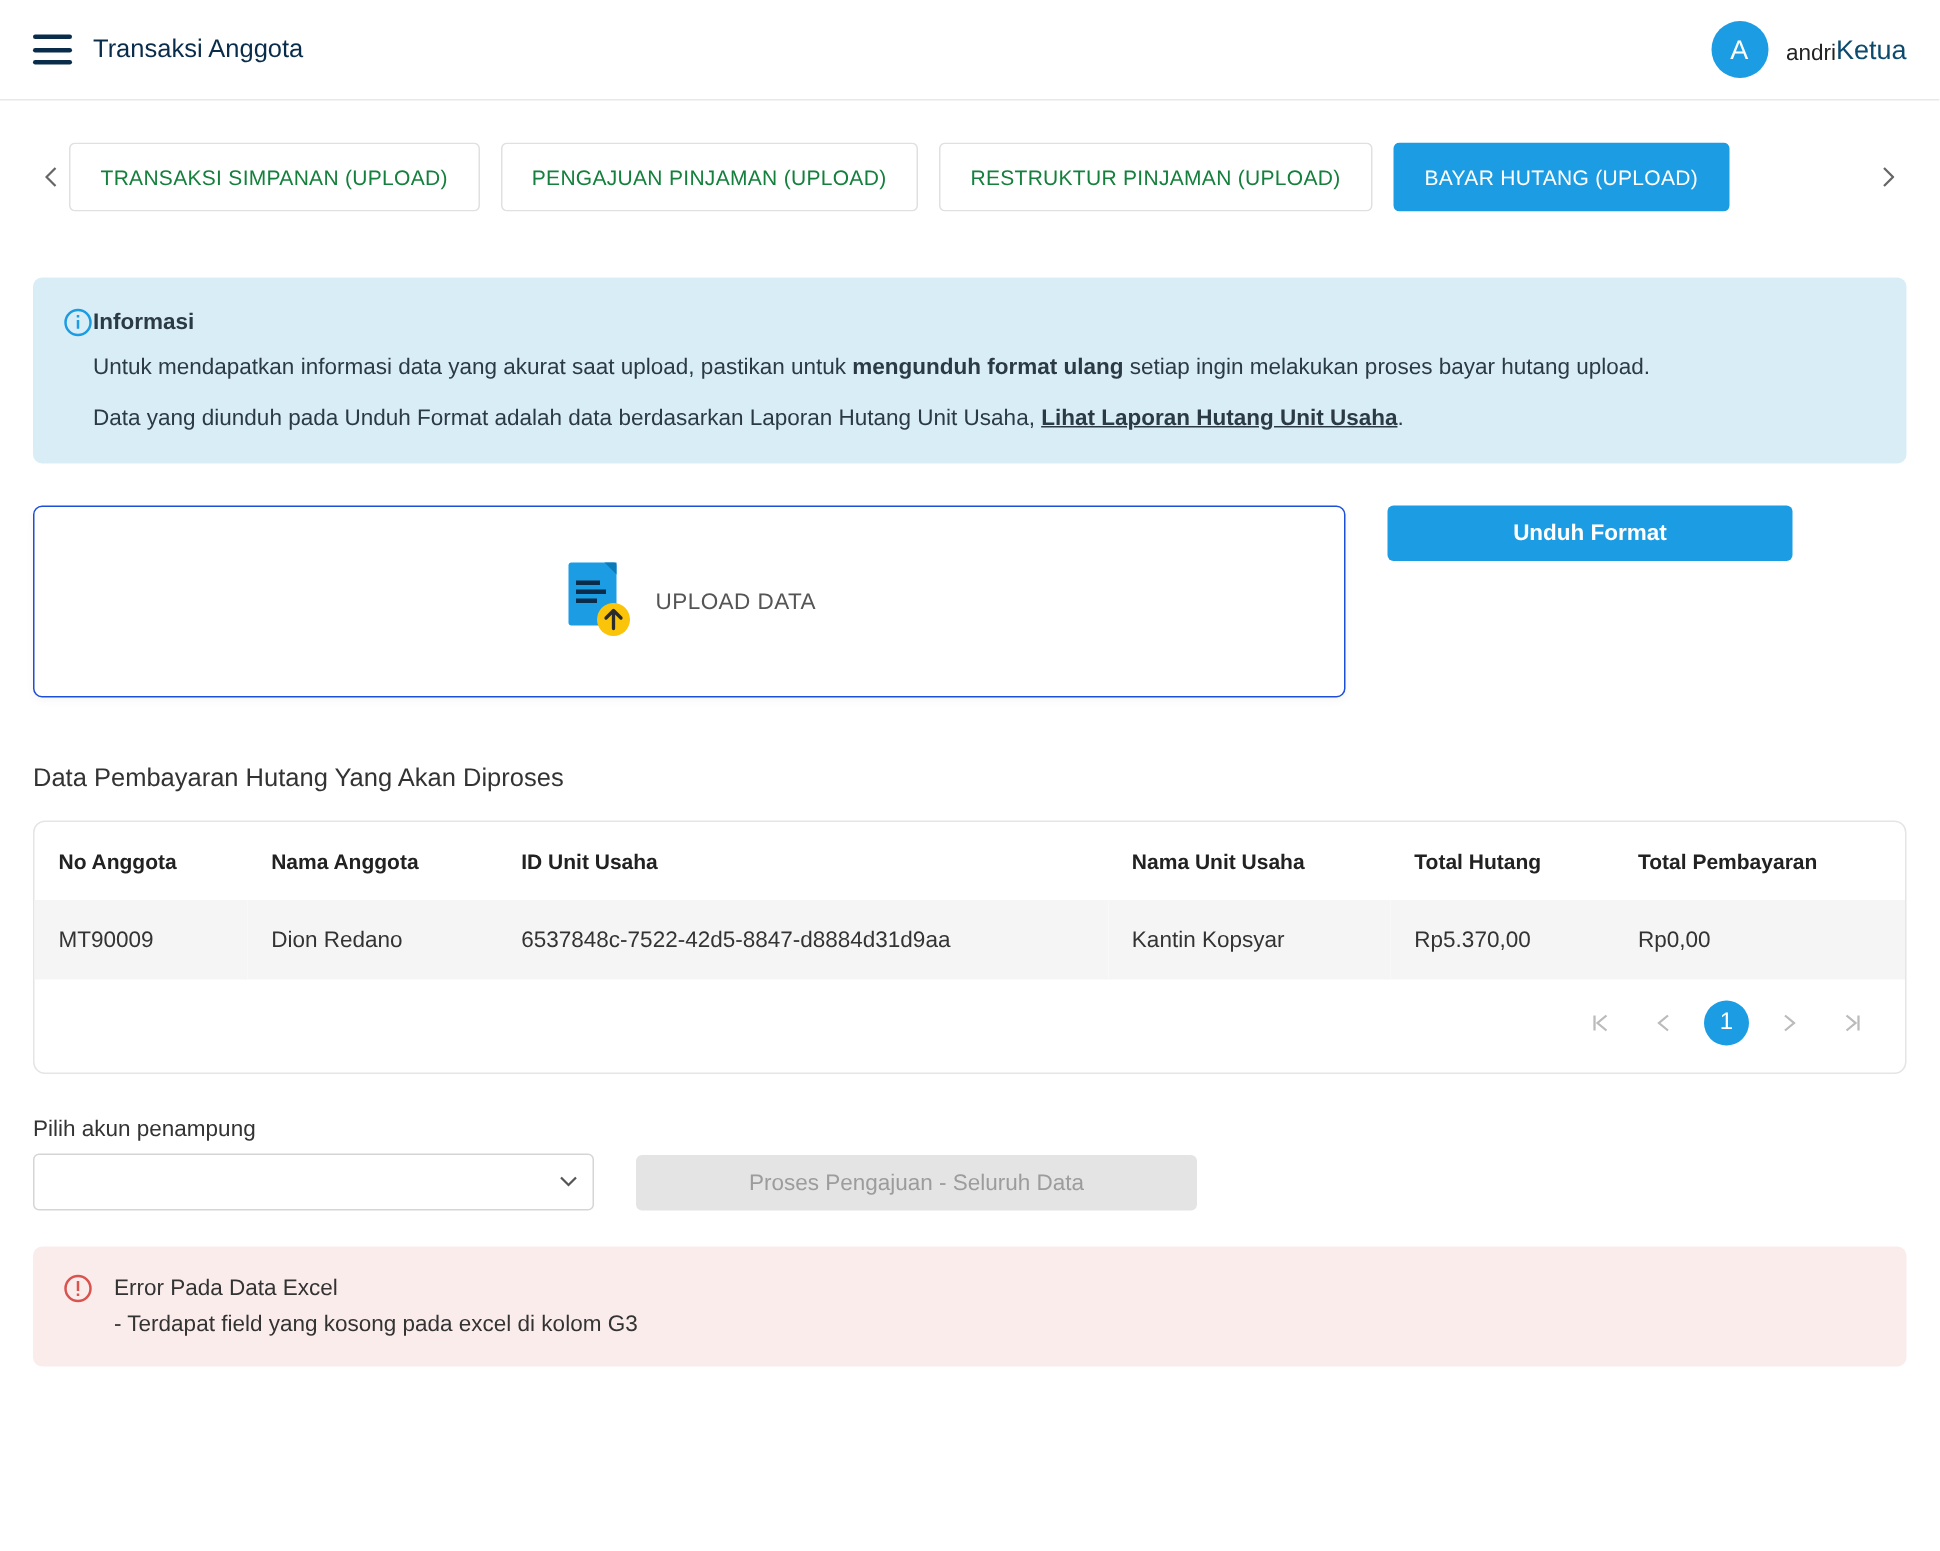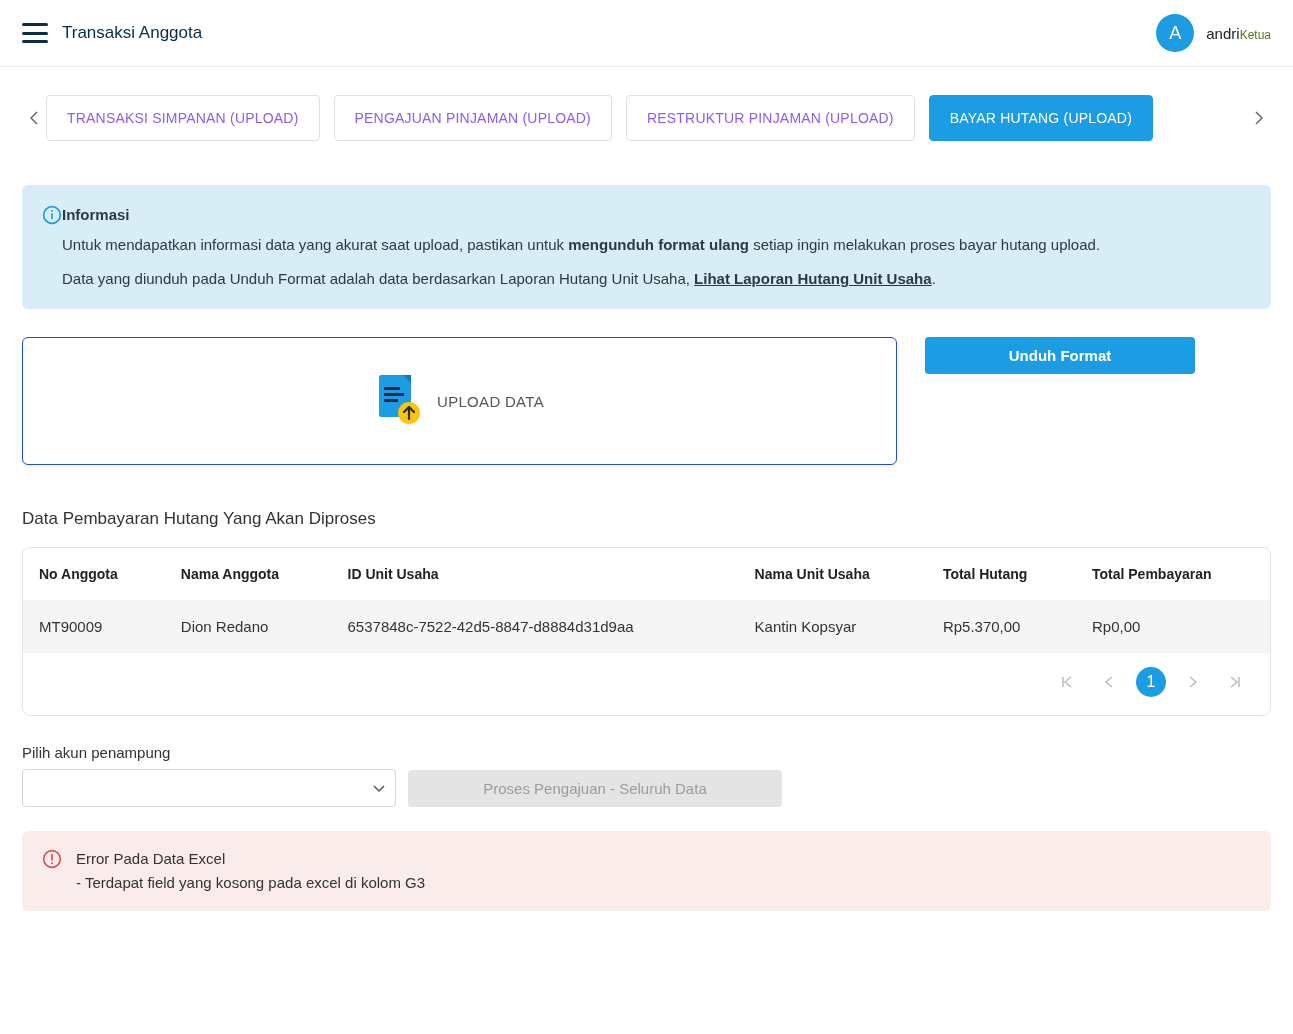--- a/index.html
+++ b/index.html
@@ -8,29 +8,29 @@
   
   .header { display: flex; align-items: center; justify-content: space-between; padding: 14px 22px; border-bottom: 1px solid #e8e8e8; }
   .header-left { display: flex; align-items: center; gap: 14px; }
   .hamburger { width: 26px; height: 20px; cursor: pointer; display:flex; flex-direction:column; justify-content:space-between;}
   .hamburger span{display:block;height:3px;background:#0A2C4B;border-radius:2px;}
   .header-title { font-size: 17px; font-weight:500; color: #0A2C4B; }
   .header-right { display: flex; align-items: center; gap: 12px; }
   .avatar { width: 38px; height: 38px; border-radius: 50%; background: #1b9ce3; color: #fff; display: flex; align-items: center; justify-content: center; font-size: 18px; font-weight:500;}
   .user-info { display: flex; flex-direction: row; align-items:flex-end;}
   .user-name { font-size: 15px; color:#222; }
-  .user-role { font-size: 12px; color: #4d7c0f; }
+  .user-role { font-size: 18px; color: #0c4a6e; }
   
   .content { padding: 0 22px 40px; }
   
   
   .tabs-wrap { position: relative; margin-top: 28px; display:flex; align-items:center;}
   .tabs-scroll-btn { width: 24px; height: 44px; display:flex; align-items:center; justify-content:center; cursor:pointer; color:#555;}
   .tabs { display: flex; gap: 14px; overflow:hidden; flex:1;}
-  .tab { border: 1px solid #e0e0e0; border-radius: 4px; padding: 14px 20px; font-size: 14px; font-weight:500; color: #8b5cf6; white-space: nowrap; cursor: pointer; letter-spacing:0.2px;}
+  .tab { border: 1px solid #e0e0e0; border-radius: 4px; padding: 14px 20px; font-size: 14px; font-weight:500; color: #15803d; white-space: nowrap; cursor: pointer; letter-spacing:0.2px;}
   .tab.active { background: #1b9ce3; color: #fff; border-color: #1b9ce3; }
   
   
   .info-box { background: #d9edf7; border-radius: 6px; padding: 18px 20px; margin-top: 44px; display:flex; align-items:flex-start;}
   .info-icon { color:#1b9ce3; flex-shrink:0; margin-top:2px;}
   .info-body { color:#2b3a44; font-size:15px; line-height:1.6;}
   .info-title { font-weight:600; margin-bottom:6px; color:#2b3a44;}
   .info-body a { color:#2b3a44; text-decoration:underline; font-weight:600;}
   .info-body strong{font-weight:700;}
   
@@ -50,21 +50,21 @@
   tbody td { padding:18px 16px; font-size:15px; color:#333;}
   tbody tr { background:#f5f5f5;}
   .table-footer { padding:14px 20px 18px; display:flex; flex-direction:column; gap:18px;}
   .total-data { font-size:14px; color:#3e6a8f;}
   .pagination { display:flex; gap:12px; justify-content:flex-end; align-items:center;}
   .pg-btn { width:30px; height:30px; display:flex; align-items:center; justify-content:center; color:#bbb; cursor:pointer; border-radius:50%;}
   .pg-btn.num.active { background:#1b9ce3; color:#fff;}
   
   
   .bottom-label { margin-top:28px; font-size:15px; color:#333;}
-  .bottom-row { display:flex; gap:12px; margin-top:8px; align-items:center;}
+  .bottom-row { display:flex; gap:28px; margin-top:8px; align-items:center;}
   .select-box { width:374px; height:38px; border:1px solid #d5d5d5; border-radius:4px; display:flex; align-items:center; justify-content:flex-end; padding:0 10px; cursor:pointer;}
   .btn-disabled { background:#e4e4e4; color:#9c9c9c; border:none; border-radius:4px; padding:10px 22px; font-size:15px; font-weight:500; width:374px; text-align:center; cursor:not-allowed;}
   
   
   .error-box { background:#fbecec; border-radius:6px; padding:16px 20px; margin-top:24px; display:flex; gap:14px; align-items:flex-start;}
   .error-icon { color:#d9534f; flex-shrink:0; margin-top:2px;}
   .error-body { color:#333; font-size:15px; line-height:1.6;}
   .error-title { font-weight:400;}
 </style>
 </head>

